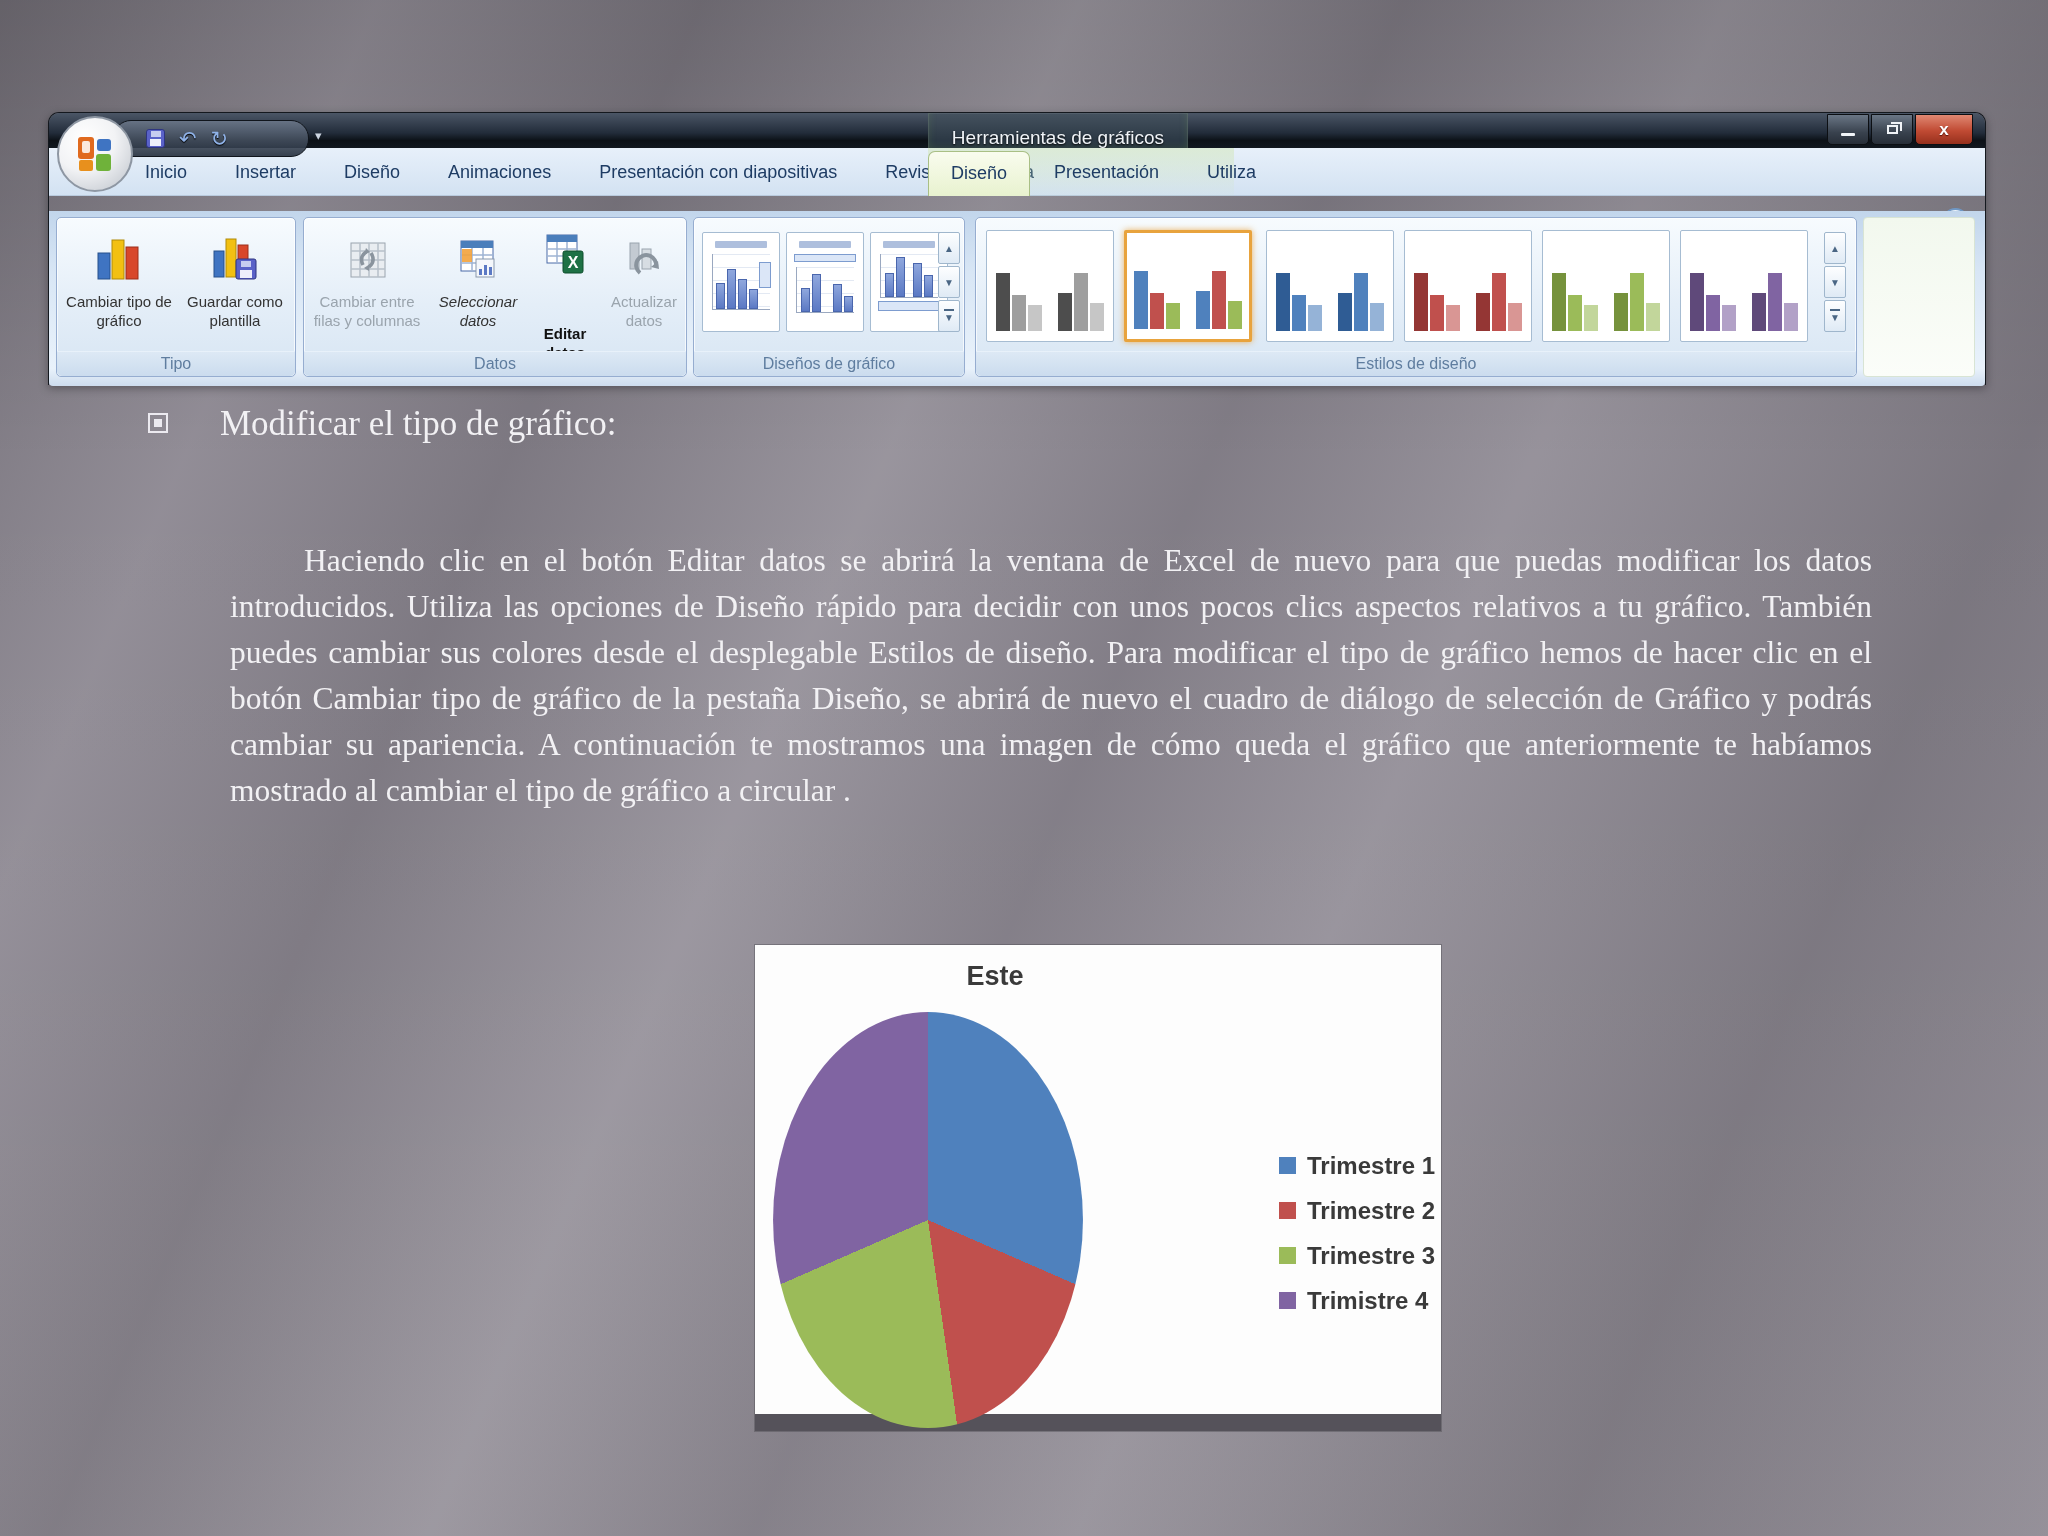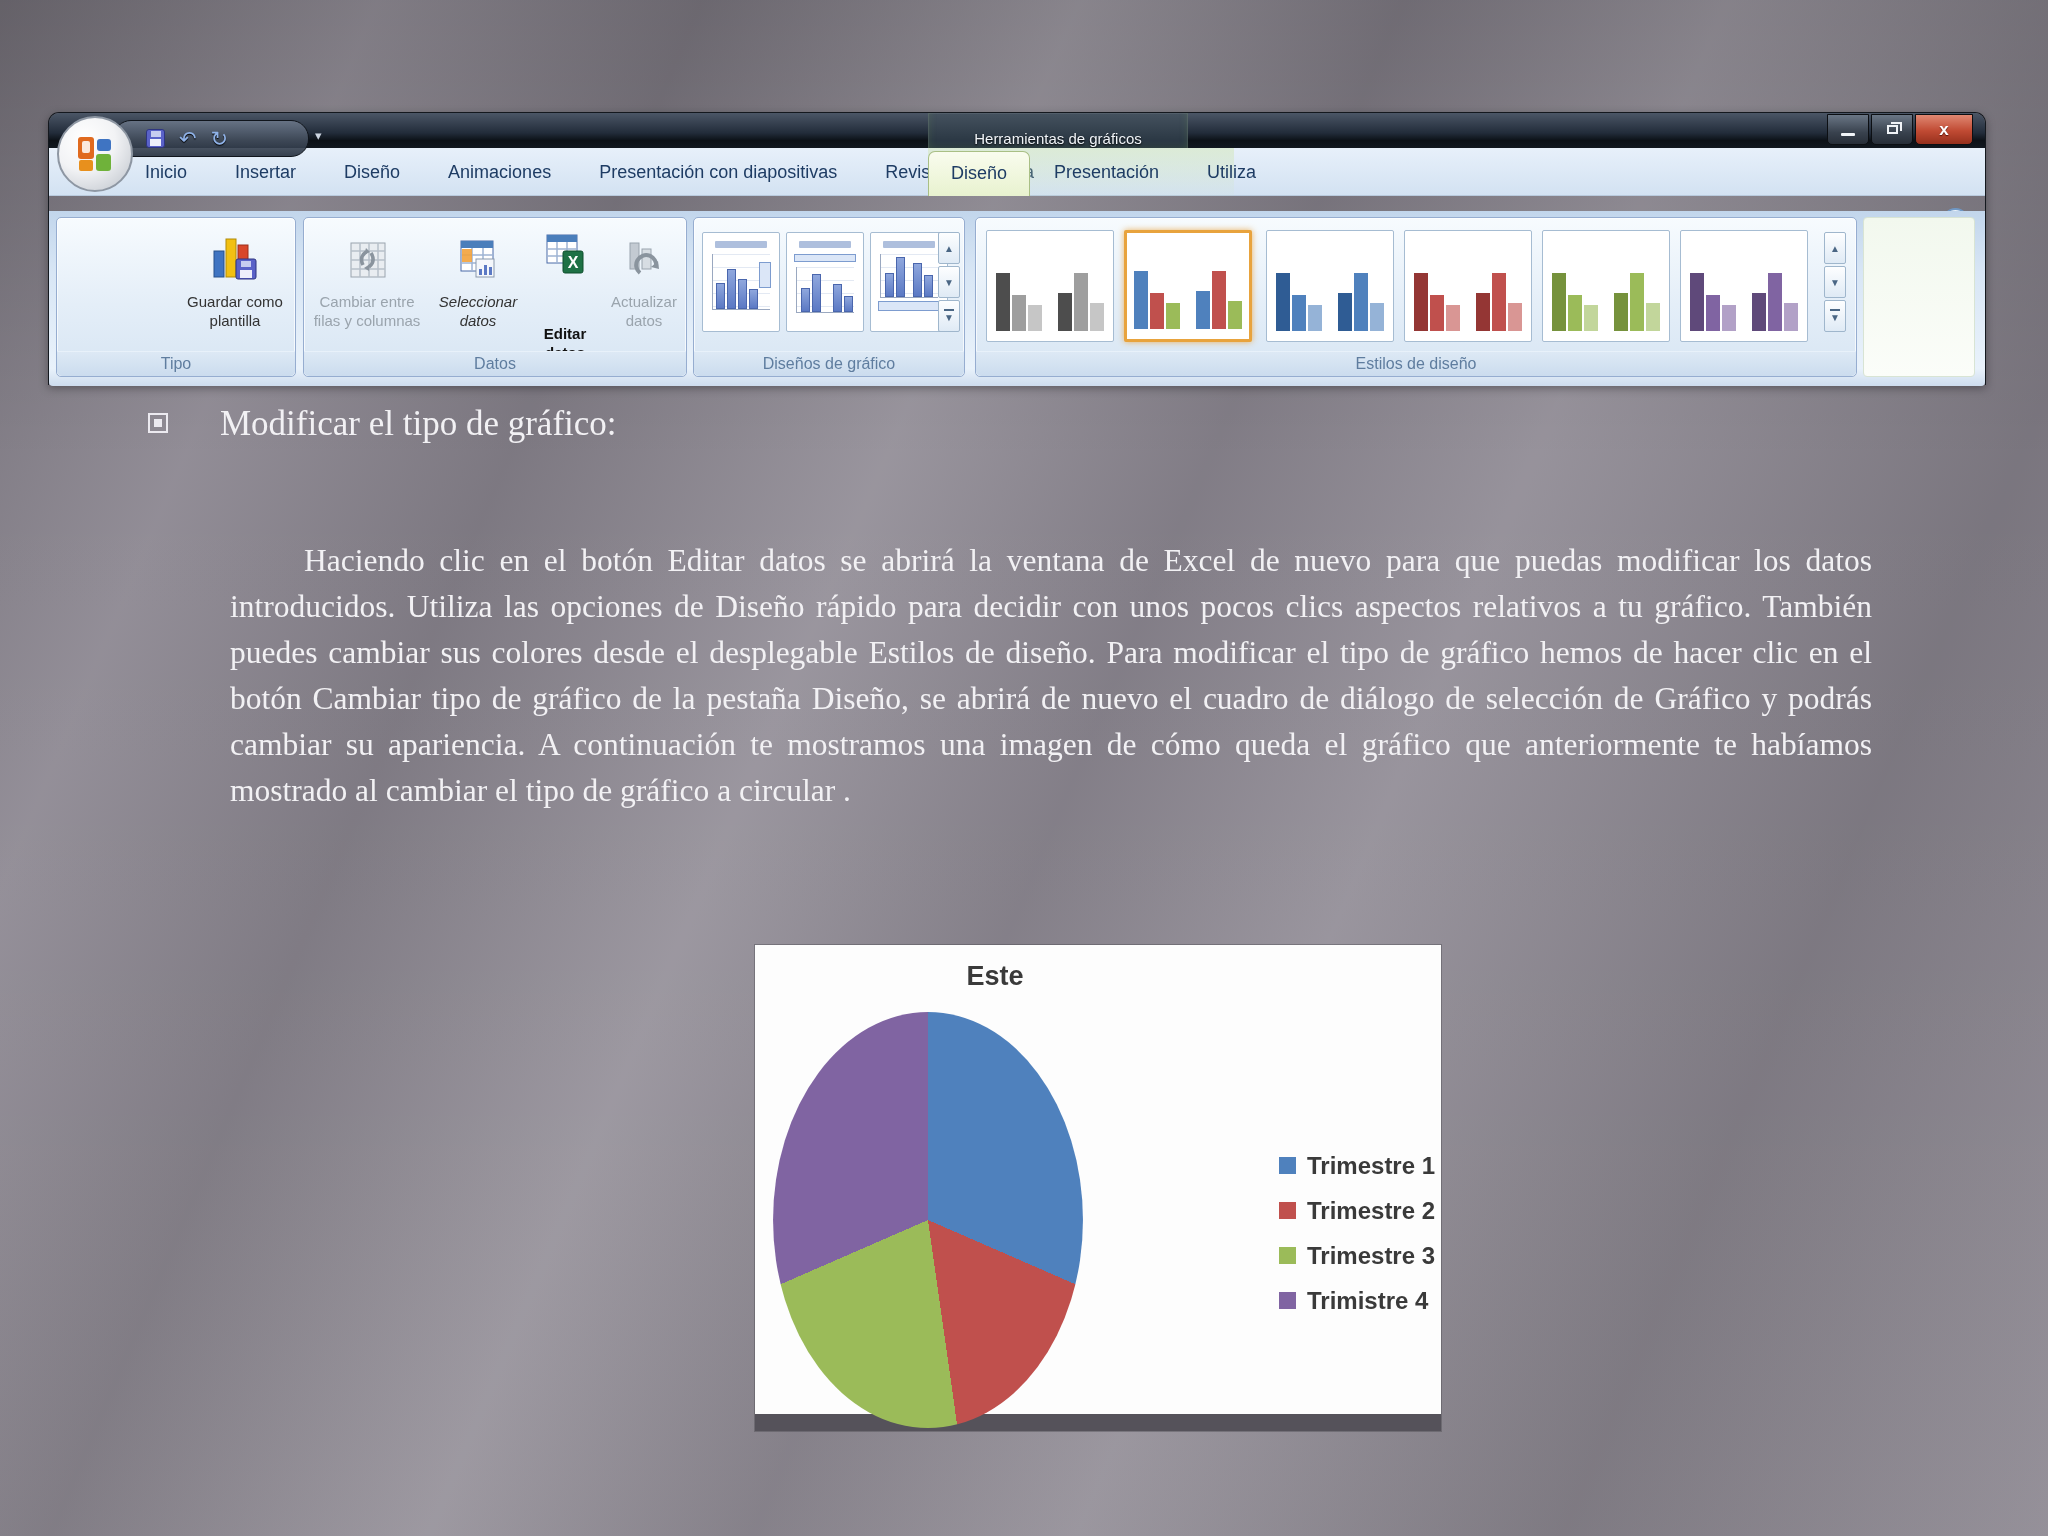--- a/index.html
+++ b/index.html
@@ -48,21 +48,21 @@
   .win-title{
     position:absolute; left:300px; top:0; width:450px; height:50px;
     display:flex; align-items:center; justify-content:center;
     color:#e9edf3; font-size:19px; text-shadow:0 1px 2px #000;
   }
   .ctx-header{
     position:absolute; left:879px; top:0; width:260px; height:50px;
     background:linear-gradient(180deg,#45525f 0%, #2b3844 55%, #31463a 100%);
     box-shadow:inset 0 -10px 14px -7px rgba(160,225,90,.55), inset 0 0 0 1px rgba(255,255,255,.08);
     display:flex; align-items:center; justify-content:center;
-    color:#f0f4f8; font-size:15px; text-shadow:0 1px 2px #000;
+    color:#f0f4f8; font-size:19px; text-shadow:0 1px 2px #000;
   }
   .win-controls{ position:absolute; right:12px; top:1px; display:flex; gap:2px; z-index:6;}
   .win-btn{
     width:42px; height:31px; border:1px solid #0c0f13; border-radius:0 0 5px 5px;
     background:linear-gradient(180deg,#6a7685,#39424e 60%,#272e38);
     display:flex; align-items:center; justify-content:center; cursor:pointer;
   }
   .win-btn.close{ width:58px; background:linear-gradient(180deg,#e08872,#c04a33 55%,#96301d); }
   .glyph-min{ width:14px; height:3px; background:#f0f3f7; margin-top:10px; border-radius:1px;}
   .glyph-restore{ width:11px; height:9px; border:2px solid #f0f3f7; position:relative;}
@@ -245,20 +245,30 @@
         <div class="tab active">Diseño</div>
         <div class="tab">Presentación</div>
         <div class="tab">Utiliza</div>
       </div>
       <div class="help-btn">?</div>
     </div>
 
     <div class="ribbon">
 
       <div class="rgroup" style="left:7px; width:240px;">
+        <div class="big-btn" style="left:6px;">
+          <span class="icon-slot">
+            <svg width="50" height="48" viewBox="0 0 50 48">
+              <rect x="4" y="18" width="12" height="26" fill="#3f74c2" stroke="#27518c"></rect>
+              <rect x="18" y="5" width="12" height="39" fill="#f2c012" stroke="#b08a08"></rect>
+              <rect x="32" y="12" width="12" height="32" fill="#d8472b" stroke="#9c2f1a"></rect>
+            </svg>
+          </span>
+          <span class="lbl">Cambiar tipo de gráfico</span>
+        </div>
         <div class="big-btn" style="left:122px;">
           <span class="icon-slot">
             <svg width="50" height="48" viewBox="0 0 50 48">
               <rect x="4" y="16" width="10" height="26" fill="#3f74c2" stroke="#27518c"></rect>
               <rect x="16" y="4" width="10" height="38" fill="#f2c012" stroke="#b08a08"></rect>
               <rect x="28" y="10" width="10" height="32" fill="#d8472b" stroke="#9c2f1a"></rect>
               <rect x="26" y="24" width="20" height="20" rx="2" fill="#5a62c8" stroke="#2e3580"></rect>
               <rect x="31" y="26" width="10" height="6" fill="#c7ccf0"></rect>
               <rect x="30" y="35" width="12" height="8" fill="#eef0fb"></rect>
             </svg>

